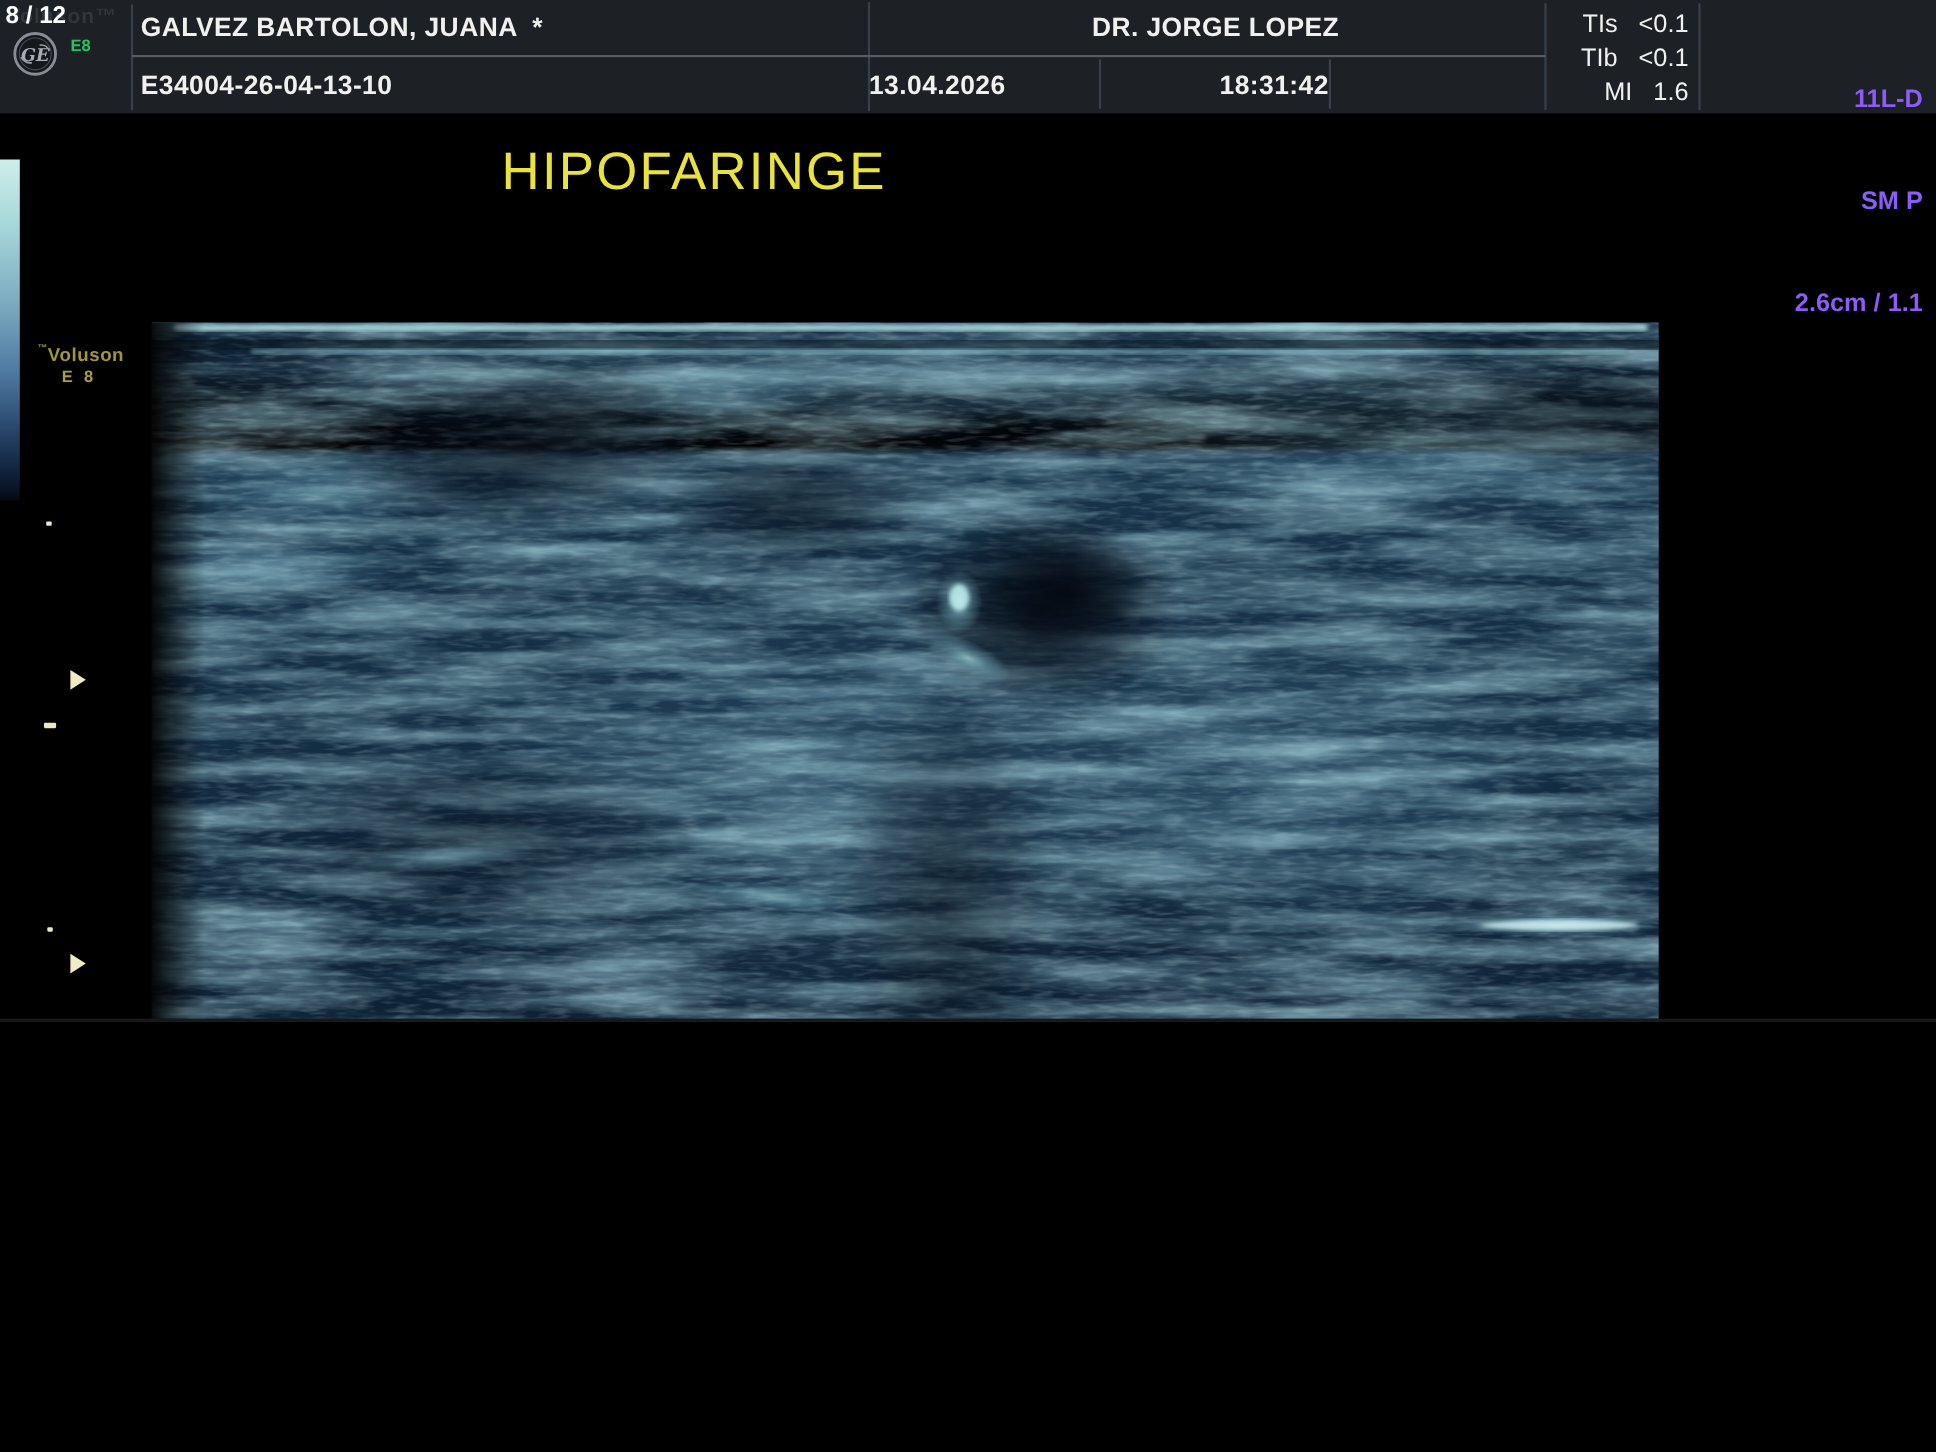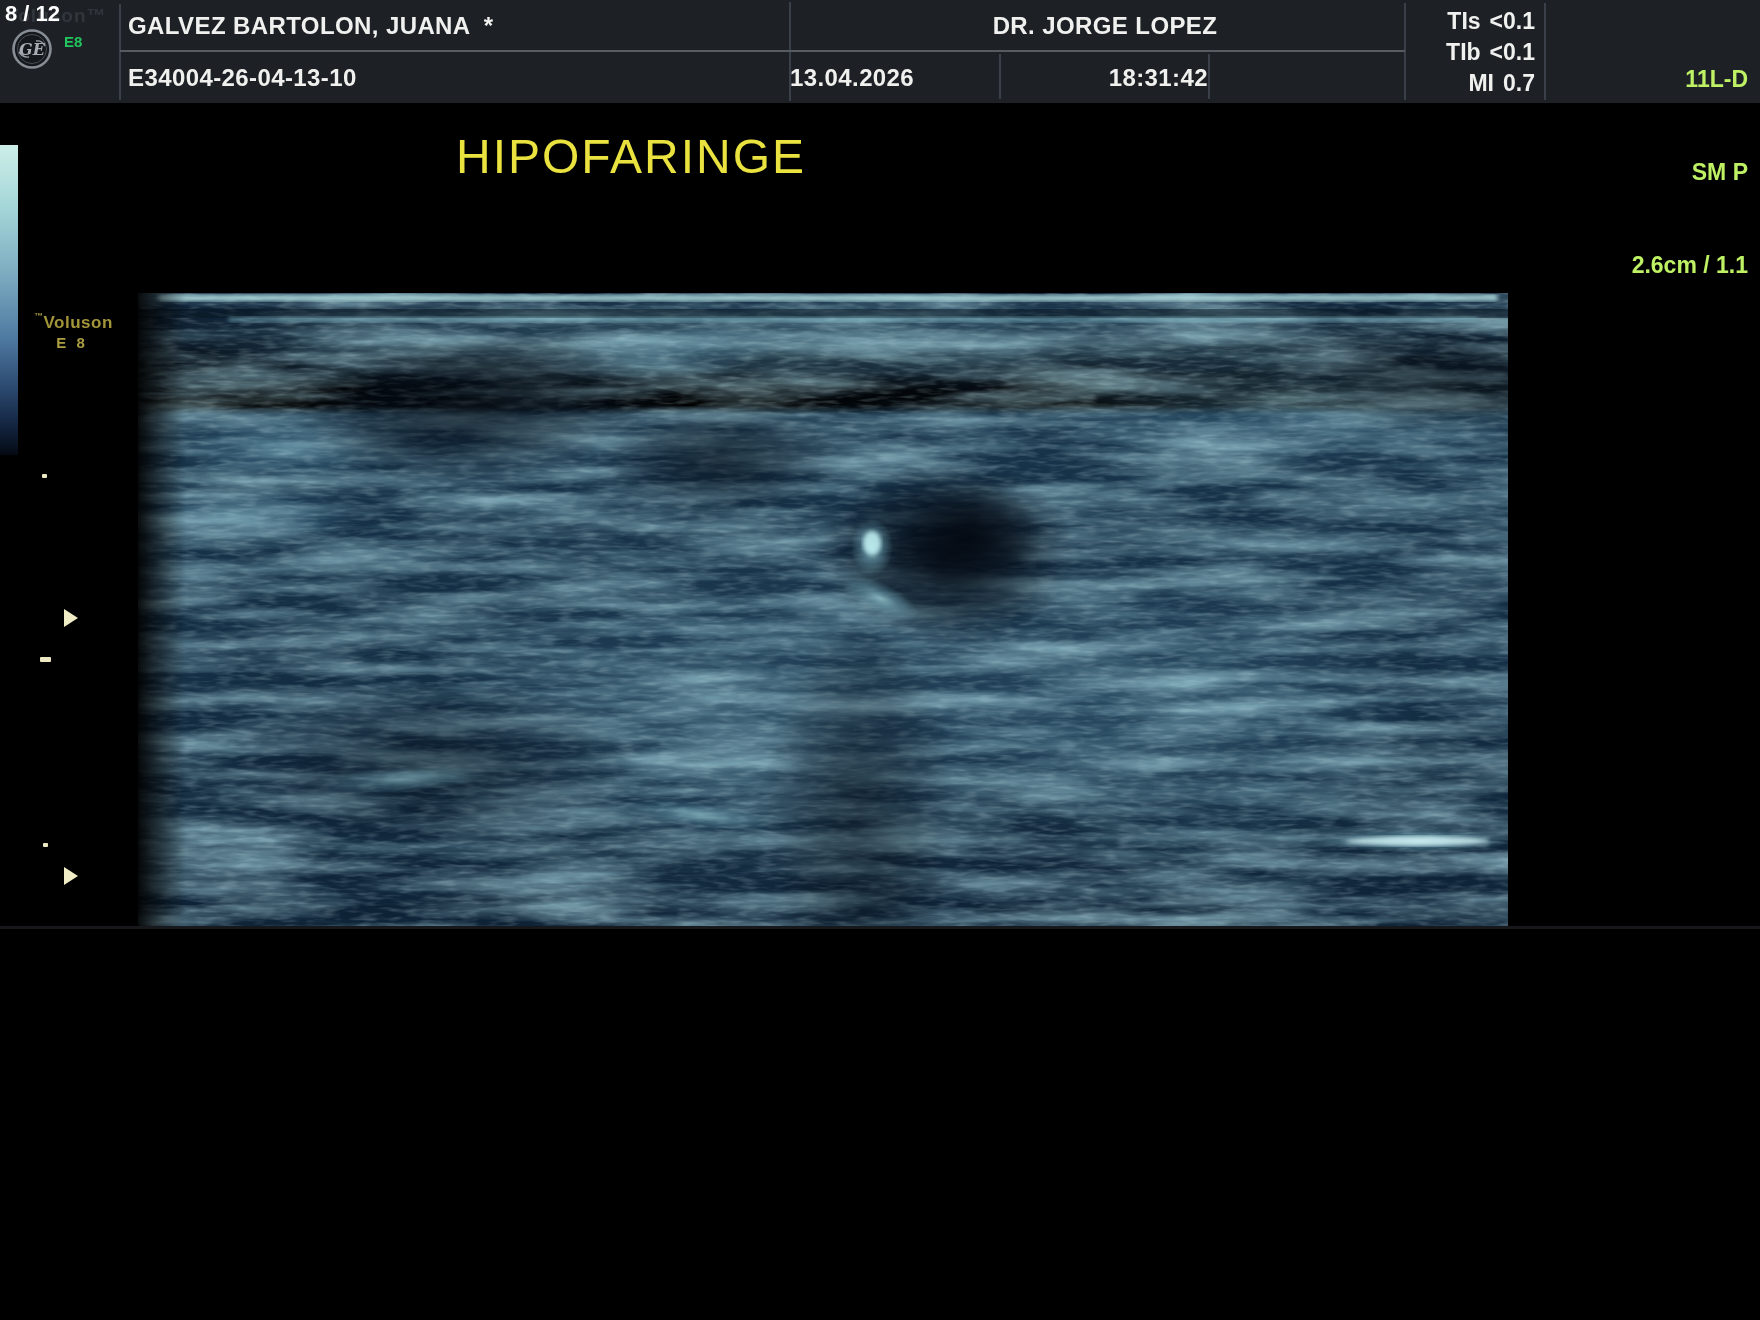--- a/index.html
+++ b/index.html
@@ -27,24 +27,24 @@
 
   .hdr-text { position:absolute; font-size:24px; font-weight:bold; color:#f0f1ef;
               letter-spacing:0.4px; white-space:pre; }
   .patient-name { left:128px; top:12px; }
   .exam-id      { left:128px; top:64px; }
   .physician    { left:790px; top:12px; width:614px; text-align:center;padding-left:16px; }
   .date-cell    { left:790px; top:64px; width:209px; }
   .time-cell    { left:1001px; top:64px; width:207px; text-align:right; }
 
   .ti-block { position:absolute; left:1405px; top:6px; width:130px; }
-  .ti-line  { display:flex; justify-content:flex-end; gap:9px; line-height:31px;
-              font-size:23px; font-weight:bold; color:#f0f1ef; white-space:pre; }
-  .probe-block { position:absolute; right:12px; top:2px; text-align:right; line-height:31px;
-                 font-size:23px; font-weight:bold; color:#bef264; white-space:pre; }
+  .ti-line  { display:flex; justify-content:flex-end; gap:19px; line-height:31px;
+              font-size:23px; font-weight:normal; color:#f0f1ef; white-space:pre; }
+  .probe-block { position:absolute; right:12px; top:12px; text-align:right; line-height:31px;
+                 font-size:23px; font-weight:bold; color:#8b5cf6; white-space:pre; }
 
   
   .settings { position:absolute; right:8px; top:107px; text-align:right; line-height:28px;
               font-size:23px; font-weight:bold; color:#e9eaeb; white-space:pre; }
   .settings .sri { color:#8088e0; }
 
   
   .annotation { position:absolute; left:456px; top:129px; font-size:48px; font-weight:400;
                 color:#e9e23f; letter-spacing:2px; }
 
@@ -116,21 +116,21 @@
     <div class="hdr-text time-cell">18:31:42</div>
 
     <div class="ti-block">
       <div class="ti-line">
         <span>TIs</span><span>&lt;0.1</span>
       </div>
       <div class="ti-line">
         <span>TIb</span><span>&lt;0.1</span>
       </div>
       <div class="ti-line">
-        <span>MI</span><span>0.7</span>
+        <span>MI</span><span>1.6</span>
       </div>
     </div>
 
     <div class="probe-block">
       <div>11L-D</div>
       <div>SM P</div>
       <div>2.6cm / 1.1</div>
     </div>
   </div>
 

